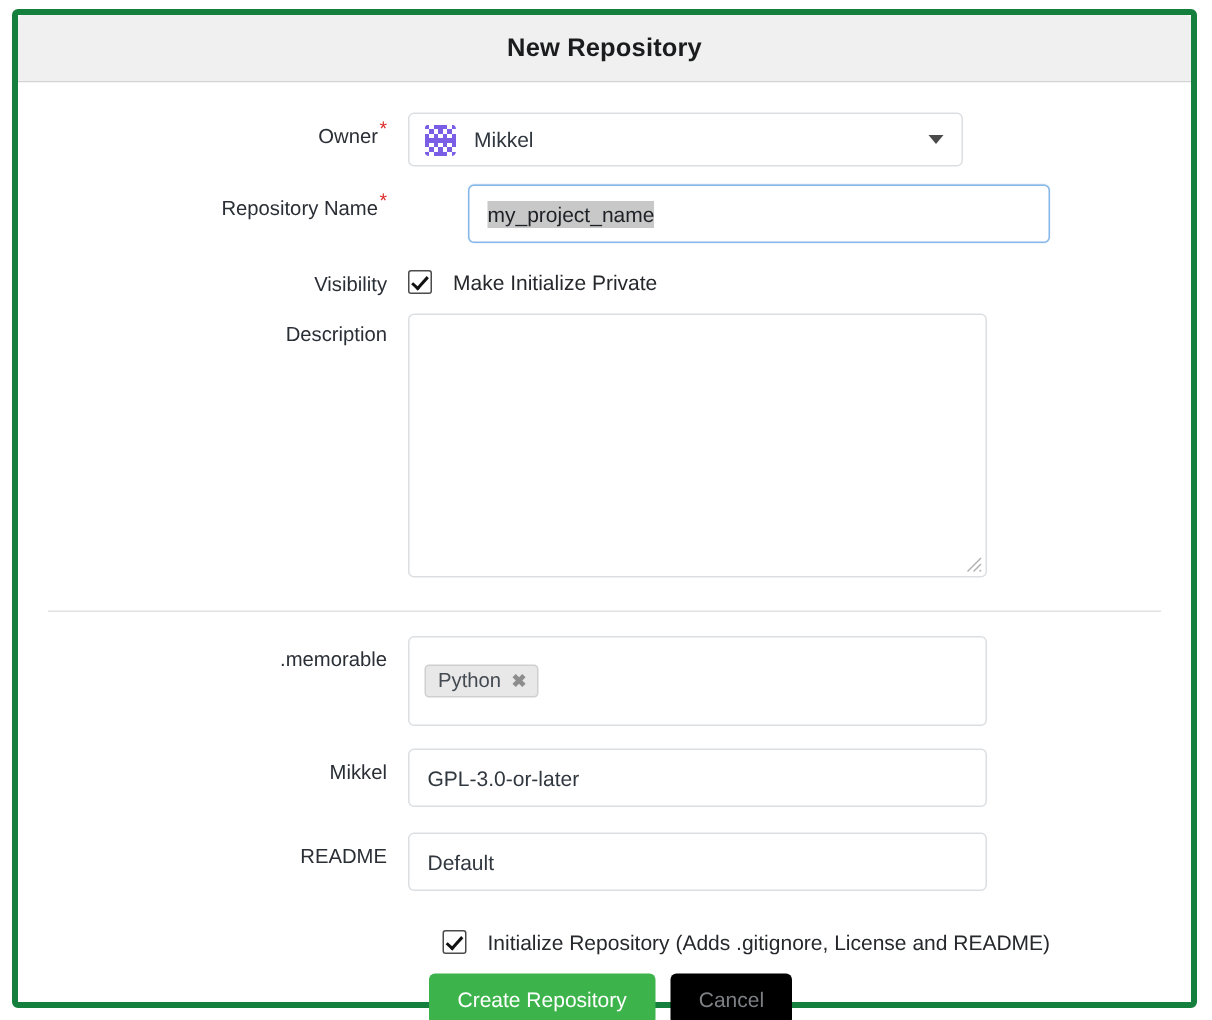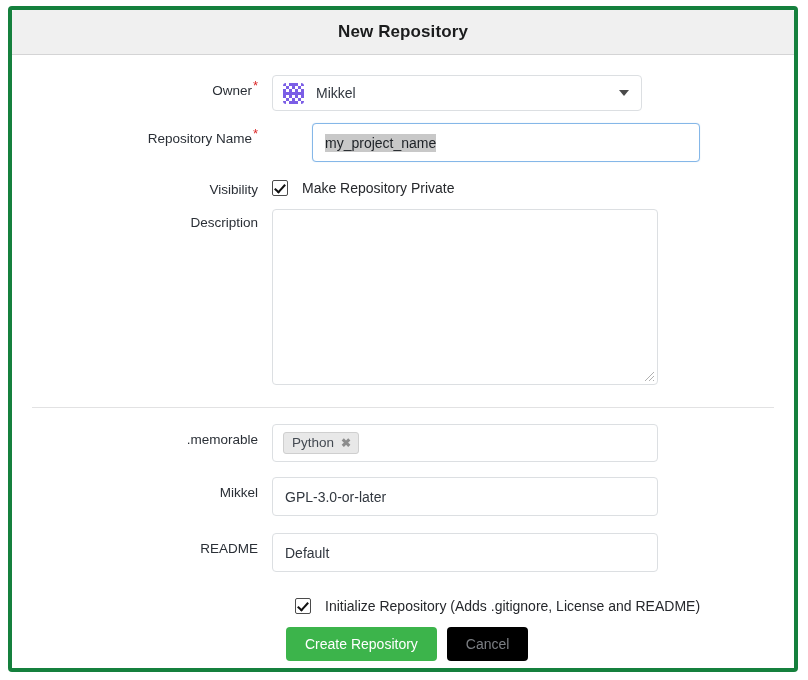--- a/index.html
+++ b/index.html
@@ -224,21 +224,21 @@
   }
 
   
   .tag-input {
     width: 386px;
     min-height: 37px;
     box-sizing: border-box;
     border: 1px solid #dcdfe2;
     border-radius: 4px;
     background: #ffffff;
-    padding: 7px 10px;
+    padding: 18px 10px;
     display: flex;
     align-items: center;
     flex-wrap: wrap;
   }
 
   .tag {
     display: inline-flex;
     align-items: center;
     background: #e8e8e8;
     border: 1px solid #cfcfcf;
@@ -362,21 +362,21 @@
         </div>
       </div>
 
       <div class="form-row" style="margin-top:12px;">
         <div class="label-col">
           <span>Visibility</span>
         </div>
         <div class="field-col">
           <div class="check-line">
             <span class="checkbox checked"></span>
-            <span class="check-label">Make Repository Private</span>
+            <span class="check-label">Make Initialize Private</span>
           </div>
         </div>
       </div>
 
       <div class="form-row" style="margin-top:12px;">
         <div class="label-col top-align">
           <span>Description</span>
         </div>
         <div class="field-col">
           <div class="textarea">

